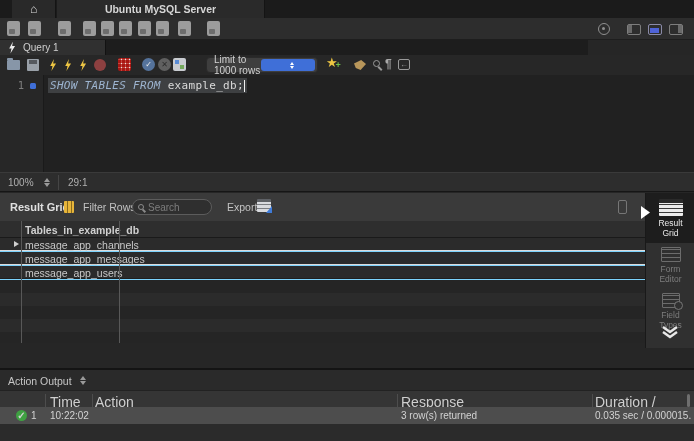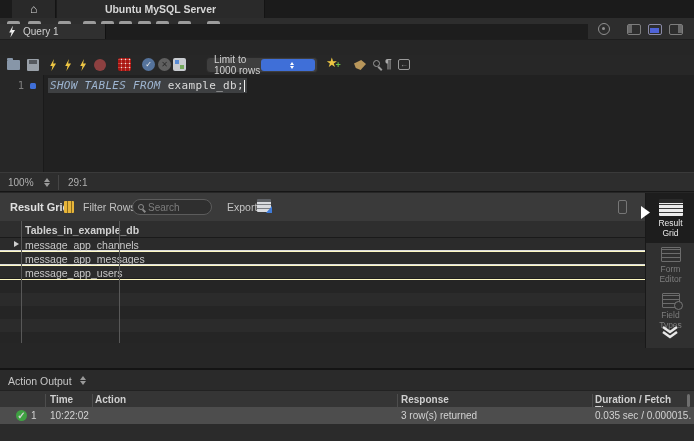--- a/index.html
+++ b/index.html
@@ -24,21 +24,21 @@
   .doc-ico::after { content:""; position:absolute; left:2px; bottom:2px; width:6px; height:5px; background:#6d6d6d; border-radius:1px; }
   .ring-ico { top:5px; width:12px; height:12px; border:1.5px solid #8f8f8f; border-radius:50%; }
   .ring-ico::after { content:""; position:absolute; left:3px; top:3px; width:3px; height:3px; background:#8f8f8f; border-radius:50%; }
   .panel-toggle { top:6px; width:14px; height:11px; border:1.5px solid #7d7d7d; border-radius:2px; }
   .panel-toggle.left::after { content:""; position:absolute; left:0; top:0; width:4px; height:8px; background:#6a6a6a; }
   .panel-toggle.bottom { border-color:#8a8aa8; }
   .panel-toggle.bottom::after { content:""; position:absolute; left:1px; top:3px; width:9px; height:5px; background:#4f63d8; }
   .panel-toggle.right::after { content:""; position:absolute; right:0; top:0; width:4px; height:8px; background:#6a6a6a; }
 
   
-  .query-tabbar { left:0; top:24px; width:588px; height:15px; background:#1d1d1d; }
+  .query-tabbar { left:0; top:40px; width:588px; height:15px; background:#1d1d1d; }
   .query-tab { left:0; top:0; width:106px; height:15px; background:#303030; border-right:1px solid #121212;
                display:flex; align-items:center; gap:7px; padding-left:8px; }
   .query-tab span { font-size:10px; color:#cfcfcf; }
   .bolt { display:inline-block; width:8px; height:12px; background:#ececec;
           clip-path:polygon(62% 0, 15% 58%, 44% 58%, 30% 100%, 88% 38%, 52% 38%); }
   .bolt.yellow { background:#eec643; }
 
   
   .sql-toolbar { left:0; top:55px; width:694px; height:20px; background:#272727; }
   .folder-ico { top:5px; width:13px; height:10px; background:#8796a8; border-radius:1px; }
@@ -117,21 +117,21 @@
   .search-box input::placeholder { color:#7d7d7d; }
   .export-label { left:227px; top:8px; font-size:10.5px; color:#c2c2c2; }
   .export-ico { left:257px; top:6px; width:14px; height:13px; border-radius:1px; background:
      linear-gradient(#5e6166 0 3px, transparent 3px),
      repeating-linear-gradient(0deg,#d8dade 0 3px,#7a7d82 3px 4px); }
   .export-ico::after { content:""; position:absolute; right:-1px; bottom:-1px; width:0; height:0;
      border-left:6px solid transparent; border-bottom:7px solid #3f7bd8; }
   .maxpanel-ico { left:618px; top:7px; width:9px; height:14px; border:1.5px solid #767676; border-radius:2px; }
 
   
-  .grid-area { left:0; top:221px; width:645px; height:122px; background:#fef9c3; overflow:hidden; }
+  .grid-area { left:0; top:221px; width:645px; height:122px; background:#7dd3fc; overflow:hidden; }
   .grid-header { left:0; top:0; width:645px; height:17px; background:#2e2e2e; border-bottom:1px solid #1a1a1a; }
   .grid-header span { position:absolute; left:25px; top:3px; font-size:10.5px; font-weight:bold; color:#d0d0d0; }
   .stripe { left:0; width:645px; height:13px; }
   .grid-row { left:0; width:645px; height:13px; background:#2b2b2b; }
   .grid-row .cell { position:absolute; left:25px; top:1px; font-size:10.5px; color:#c8c8c8; }
   .sep-br { border-bottom:1px solid #dcdcdc; }
   .sep-dk { border-bottom:1px solid #1f1f1f; }
   .col-line { top:0; width:1px; height:122px; background:#585858; }
   .row-marker { left:14px; width:0; height:0; border-top:3.5px solid transparent; border-bottom:3.5px solid transparent;
                 border-left:5px solid #cfcfcf; }
@@ -162,21 +162,21 @@
   .field-ico::after { content:""; position:absolute; right:-4px; bottom:-3px; width:7px; height:7px;
      border:1.5px solid #9d9d9d; border-radius:50%; background:#303030; }
   .chevrons { position:absolute; left:14px; top:132px; width:20px; height:14px; }
   .cursor-arrow { left:641px; top:206px; width:9px; height:13px; background:#fff;
      clip-path:polygon(0 0, 100% 50%, 0 100%); filter:drop-shadow(0 0 1px #000); }
 
   
   .ao-titlebar { left:0; top:368px; width:694px; height:22px; background:#2a2a2a; border-top:2px solid #141414; }
   .ao-title { left:8px; top:5px; font-size:10.5px; color:#c6c6c6; }
   .ao-header { left:0; top:390px; width:694px; height:17px; background:#353535; border-top:1px solid #222; }
-  .ao-header span { position:absolute; top:3px; font-size:10px; font-weight:bold; color:#cfcfcf; }
+  .ao-header span { position:absolute; top:3px; font-size:14px; font-weight:normal; color:#cfcfcf; }
   .ao-sep { position:absolute; top:1px; width:1px; height:14px; background:#4d4d4d; }
   .ao-row { left:0; top:407px; width:694px; height:17px; background:#4d4d4d; }
   .ao-row span { position:absolute; top:3px; font-size:10px; color:#d2d2d2; white-space:nowrap; }
   .ok-badge { position:absolute; left:16px; top:3px; width:11px; height:11px; background:#3fa142; border-radius:50%;
               color:#fff; font-size:8px; line-height:11px; text-align:center; font-weight:bold; }
   .ao-empty { left:0; top:424px; width:694px; height:17px; background:#2b2b2b; }
   .ao-scroll { left:687px; top:392px; width:3px; height:13px; background:#6e6e6e; border-radius:2px; }
   .dur-cell { width:97px; overflow:hidden; }
 </style>
 </head>

